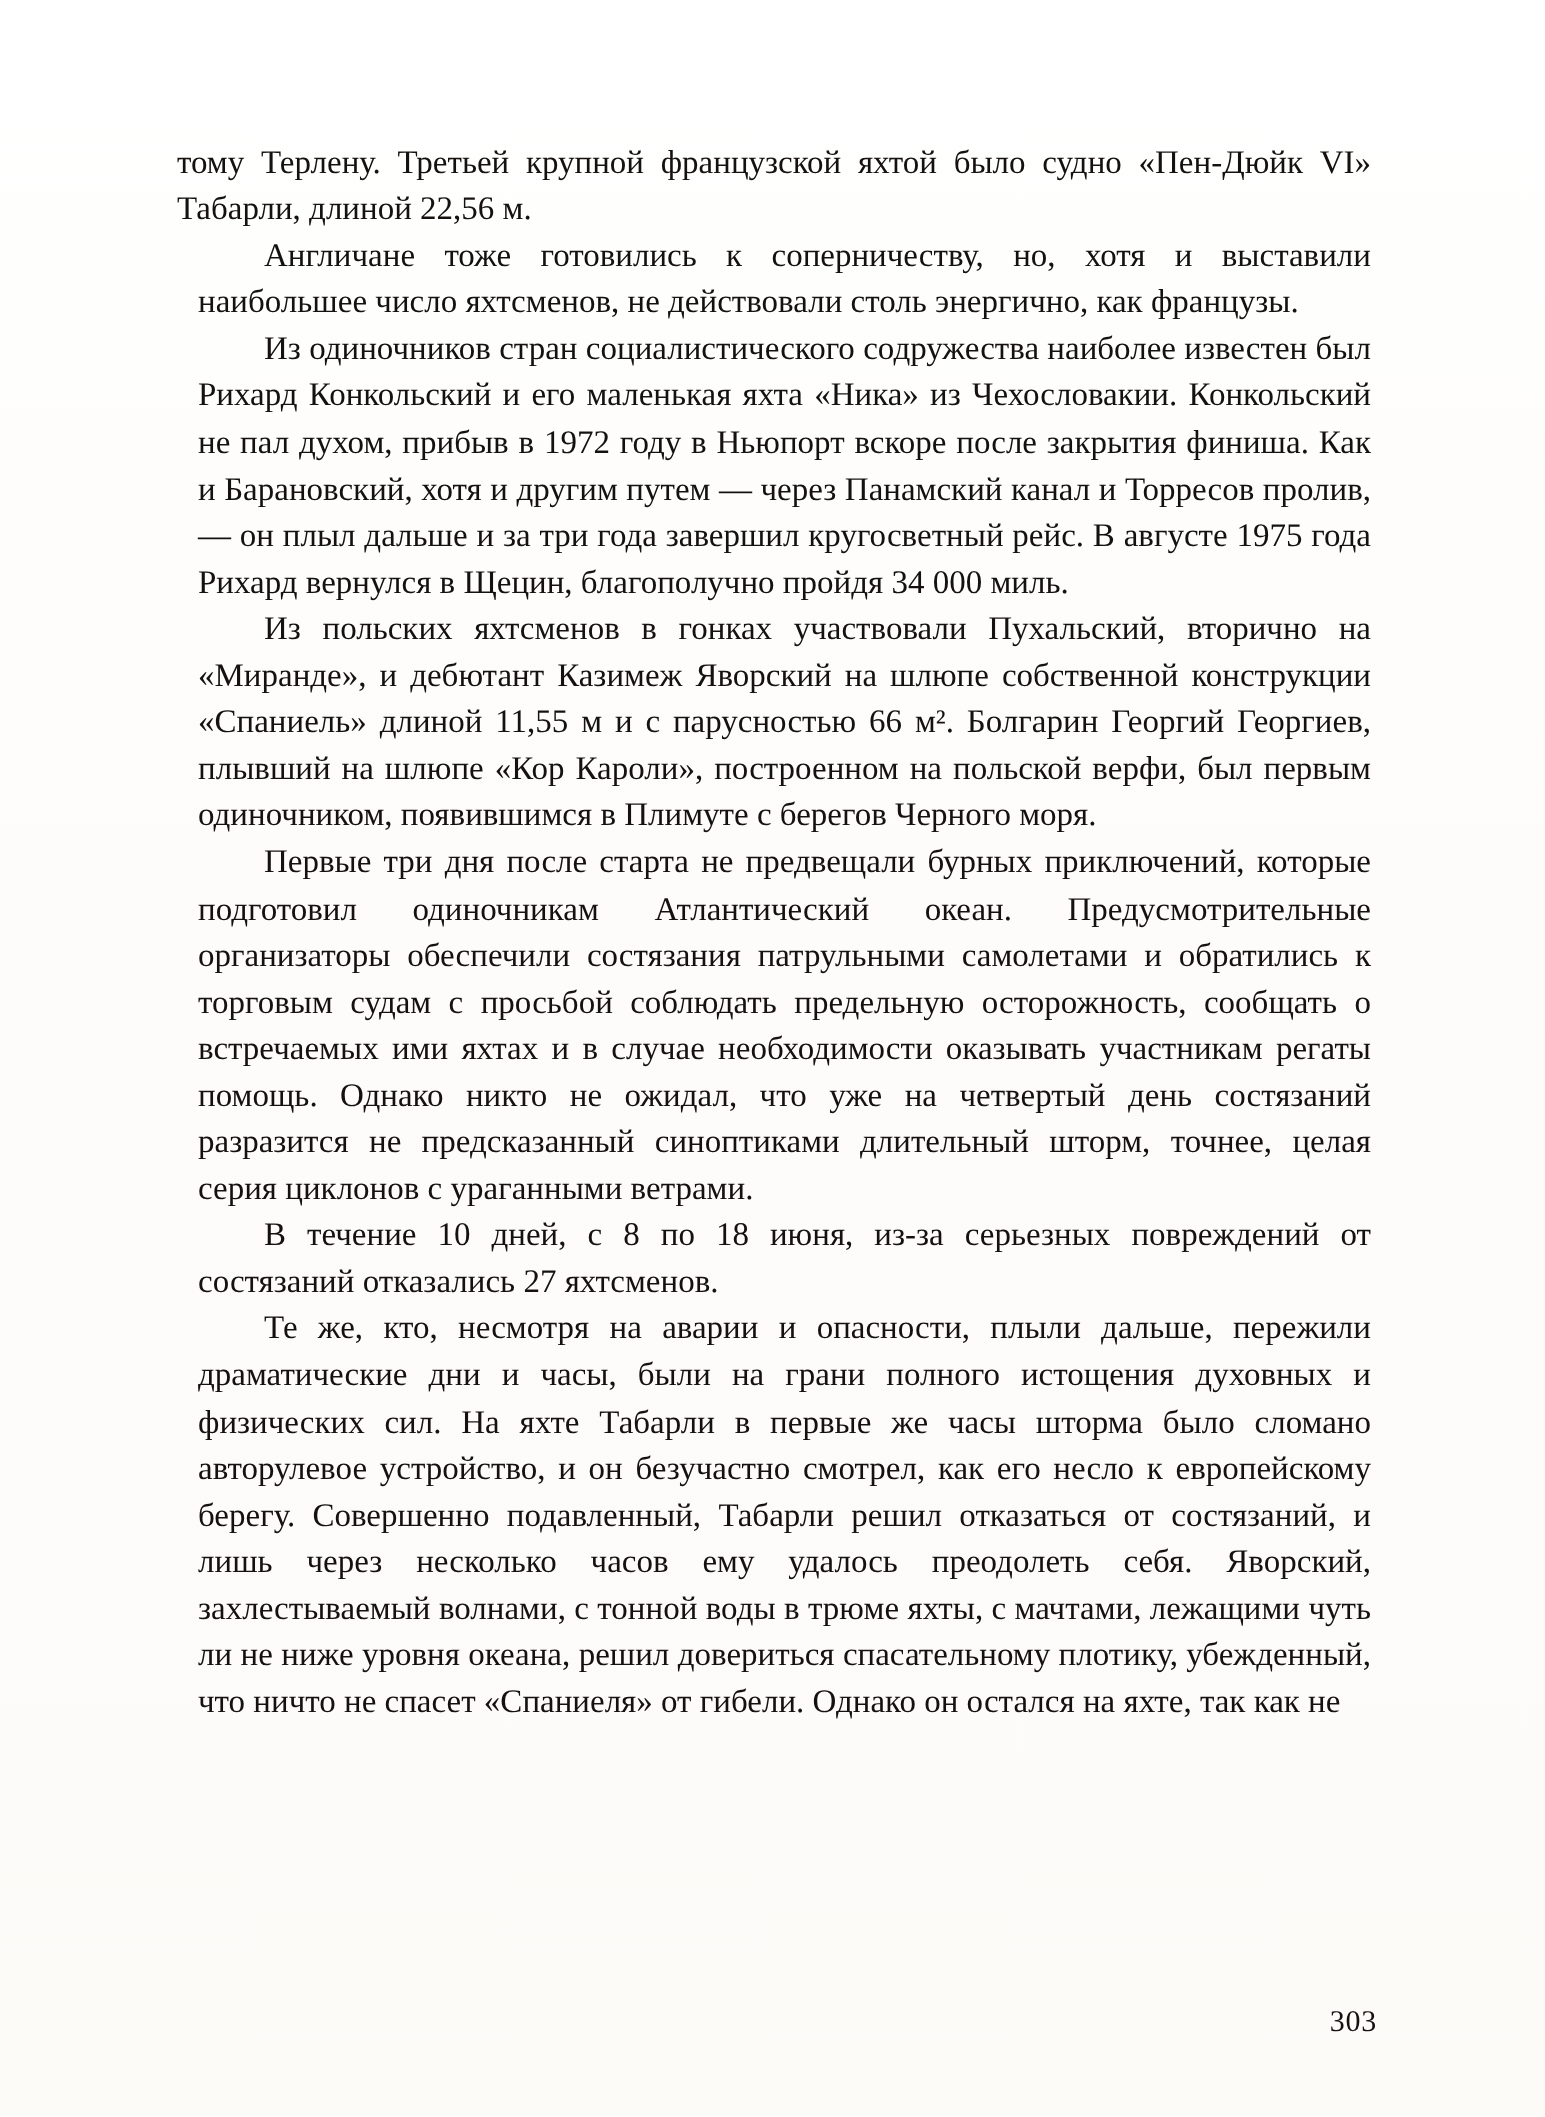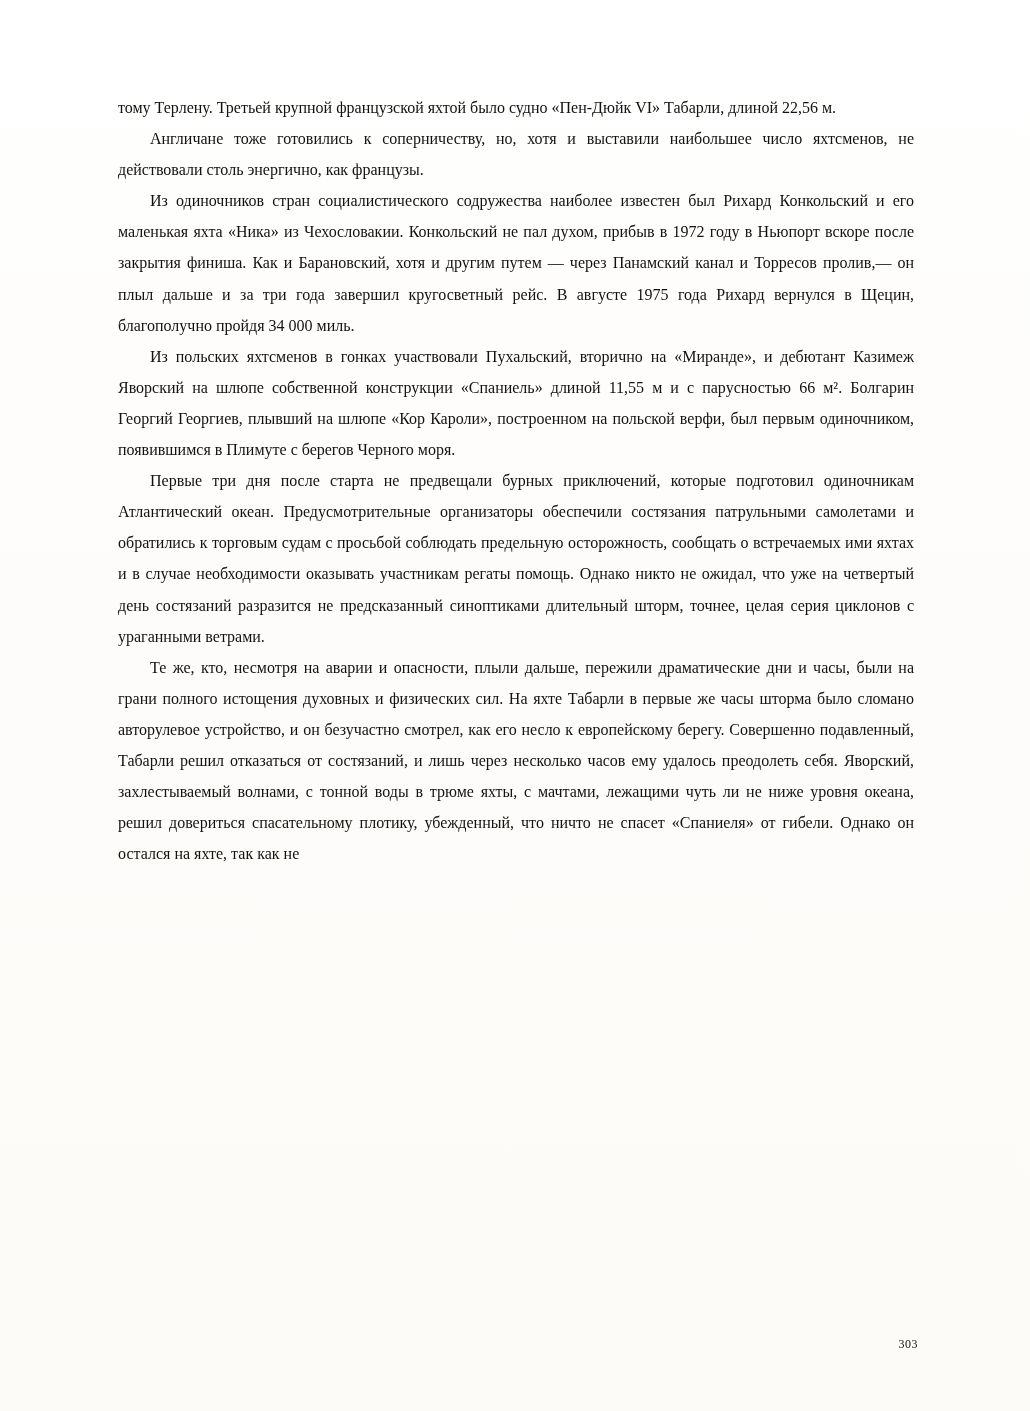--- a/index.html
+++ b/index.html
@@ -16,39 +16,40 @@
     overflow: hidden;
   }
   .text-column {
     position: absolute;
     left: 118px;
     top: 92px;
     width: 796px;
   }
   .para {
     font-family: "Liberation Serif", "DejaVu Serif", serif;
-    font-size: 16px;
+    font-size: 22px;
     line-height: 31.1px;
     color: #14110f;
     text-align: justify;
     text-justify: inter-word;
     margin: 0 0 0 0;
     text-indent: 0;
     hyphens: manual;
     -webkit-hyphens: manual;
   }
   .para.indented {
     text-indent: 2.0em;
+    margin-left: 14px;
   }
   .page-number {
     position: absolute;
     right: 112px;
     top: 1337px;
     font-family: "Liberation Serif", "DejaVu Serif", serif;
-    font-size: 12px;
+    font-size: 20px;
     color: #14110f;
     letter-spacing: 0.5px;
   }
   
   .page::before {
     content: "";
     position: absolute;
     inset: 0;
     background: linear-gradient(180deg, #ffffff 0%, #fdfcfa 40%, #fcfbf8 100%);
     pointer-events: none;
@@ -59,18 +60,19 @@
 <body>
 
 <div class="page">
 
   <div class="text-column">
     <p class="para">тому Терлену. Третьей крупной французской яхтой было судно «Пен-Дюйк VI» Табарли, длиной 22,56 м.</p>
     <p class="para indented">Англичане тоже готовились к соперничеству, но, хотя и выставили наибольшее число яхтсменов, не действовали столь энергично, как французы.</p>
     <p class="para indented">Из одиночников стран социалистического содружества наиболее известен был Рихард Конкольский и его маленькая яхта «Ника» из Чехословакии. Конкольский не пал духом, прибыв в 1972 году в Ньюпорт вскоре после закрытия финиша. Как и Барановский, хотя и другим путем — через Панамский канал и Торресов пролив,— он плыл дальше и за три года завершил кругосветный рейс. В августе 1975 года Рихард вернулся в Щецин, благополучно пройдя 34 000 миль.</p>
     <p class="para indented">Из польских яхтсменов в гонках участвовали Пухальский, вторично на «Миранде», и дебютант Казимеж Яворский на шлюпе собственной конструкции «Спаниель» длиной 11,55 м и с парусностью 66 м². Болгарин Георгий Георгиев, плывший на шлюпе «Кор Кароли», построенном на польской верфи, был первым одиночником, появившимся в Плимуте с берегов Черного моря.</p>
     <p class="para indented">Первые три дня после старта не предвещали бурных приключений, которые подготовил одиночникам Атлантический океан. Предусмотрительные организаторы обеспечили состязания патрульными самолетами и обратились к торговым судам с просьбой соблюдать предельную осторожность, сообщать о встречаемых ими яхтах и в случае необходимости оказывать участникам регаты помощь. Однако никто не ожидал, что уже на четвертый день состязаний разразится не предсказанный синоптиками длительный шторм, точнее, целая серия циклонов с ураганными ветрами.</p>
+    <p class="para indented">В течение 10 дней, с 8 по 18 июня, из-за серьезных повреждений от состязаний отказались 27 яхтсменов.</p>
     <p class="para indented">Те же, кто, несмотря на аварии и опасности, плыли дальше, пережили драматические дни и часы, были на грани полного истощения духовных и физических сил. На яхте Табарли в первые же часы шторма было сломано авторулевое устройство, и он безучастно смотрел, как его несло к европейскому берегу. Совершенно подавленный, Табарли решил отказаться от состязаний, и лишь через несколько часов ему удалось преодолеть себя. Яворский, захлестываемый волнами, с тонной воды в трюме яхты, с мачтами, лежащими чуть ли не ниже уровня океана, решил довериться спасательному плотику, убежденный, что ничто не спасет «Спаниеля» от гибели. Однако он остался на яхте, так как не</p>
   </div>
 
   <div class="page-number">303</div>
 
 </div>
 
 </body></html>

